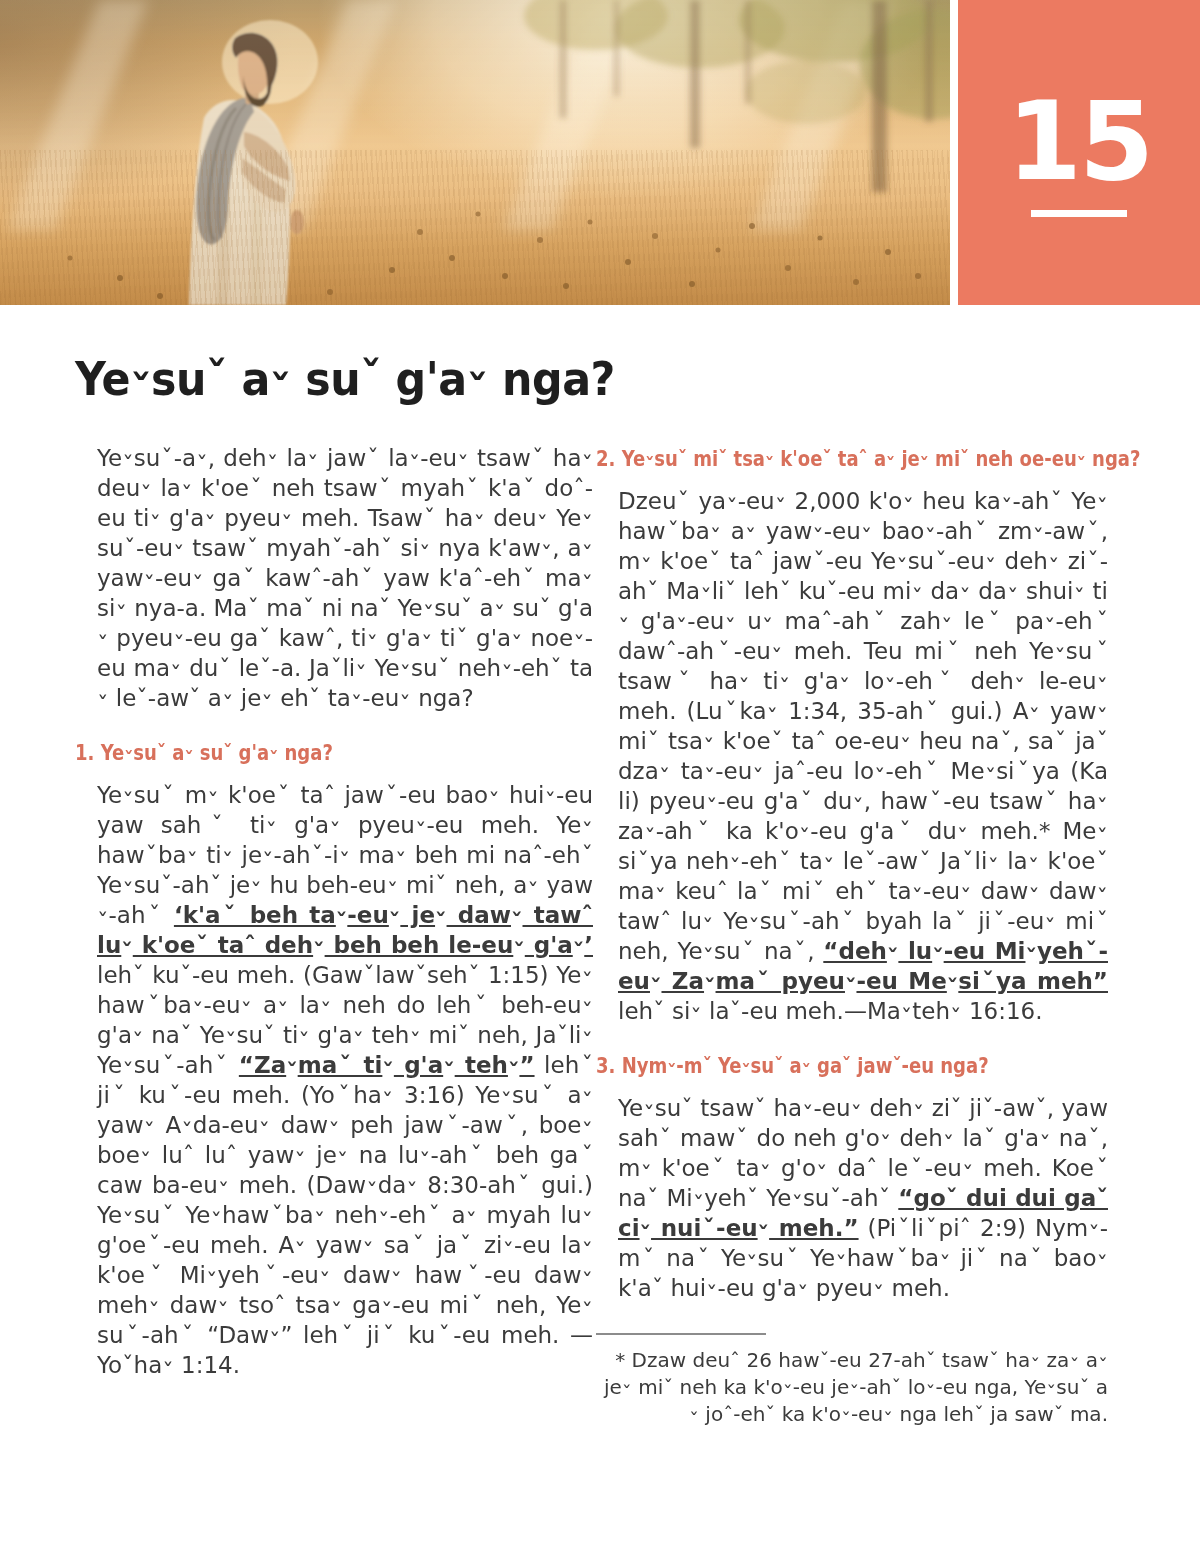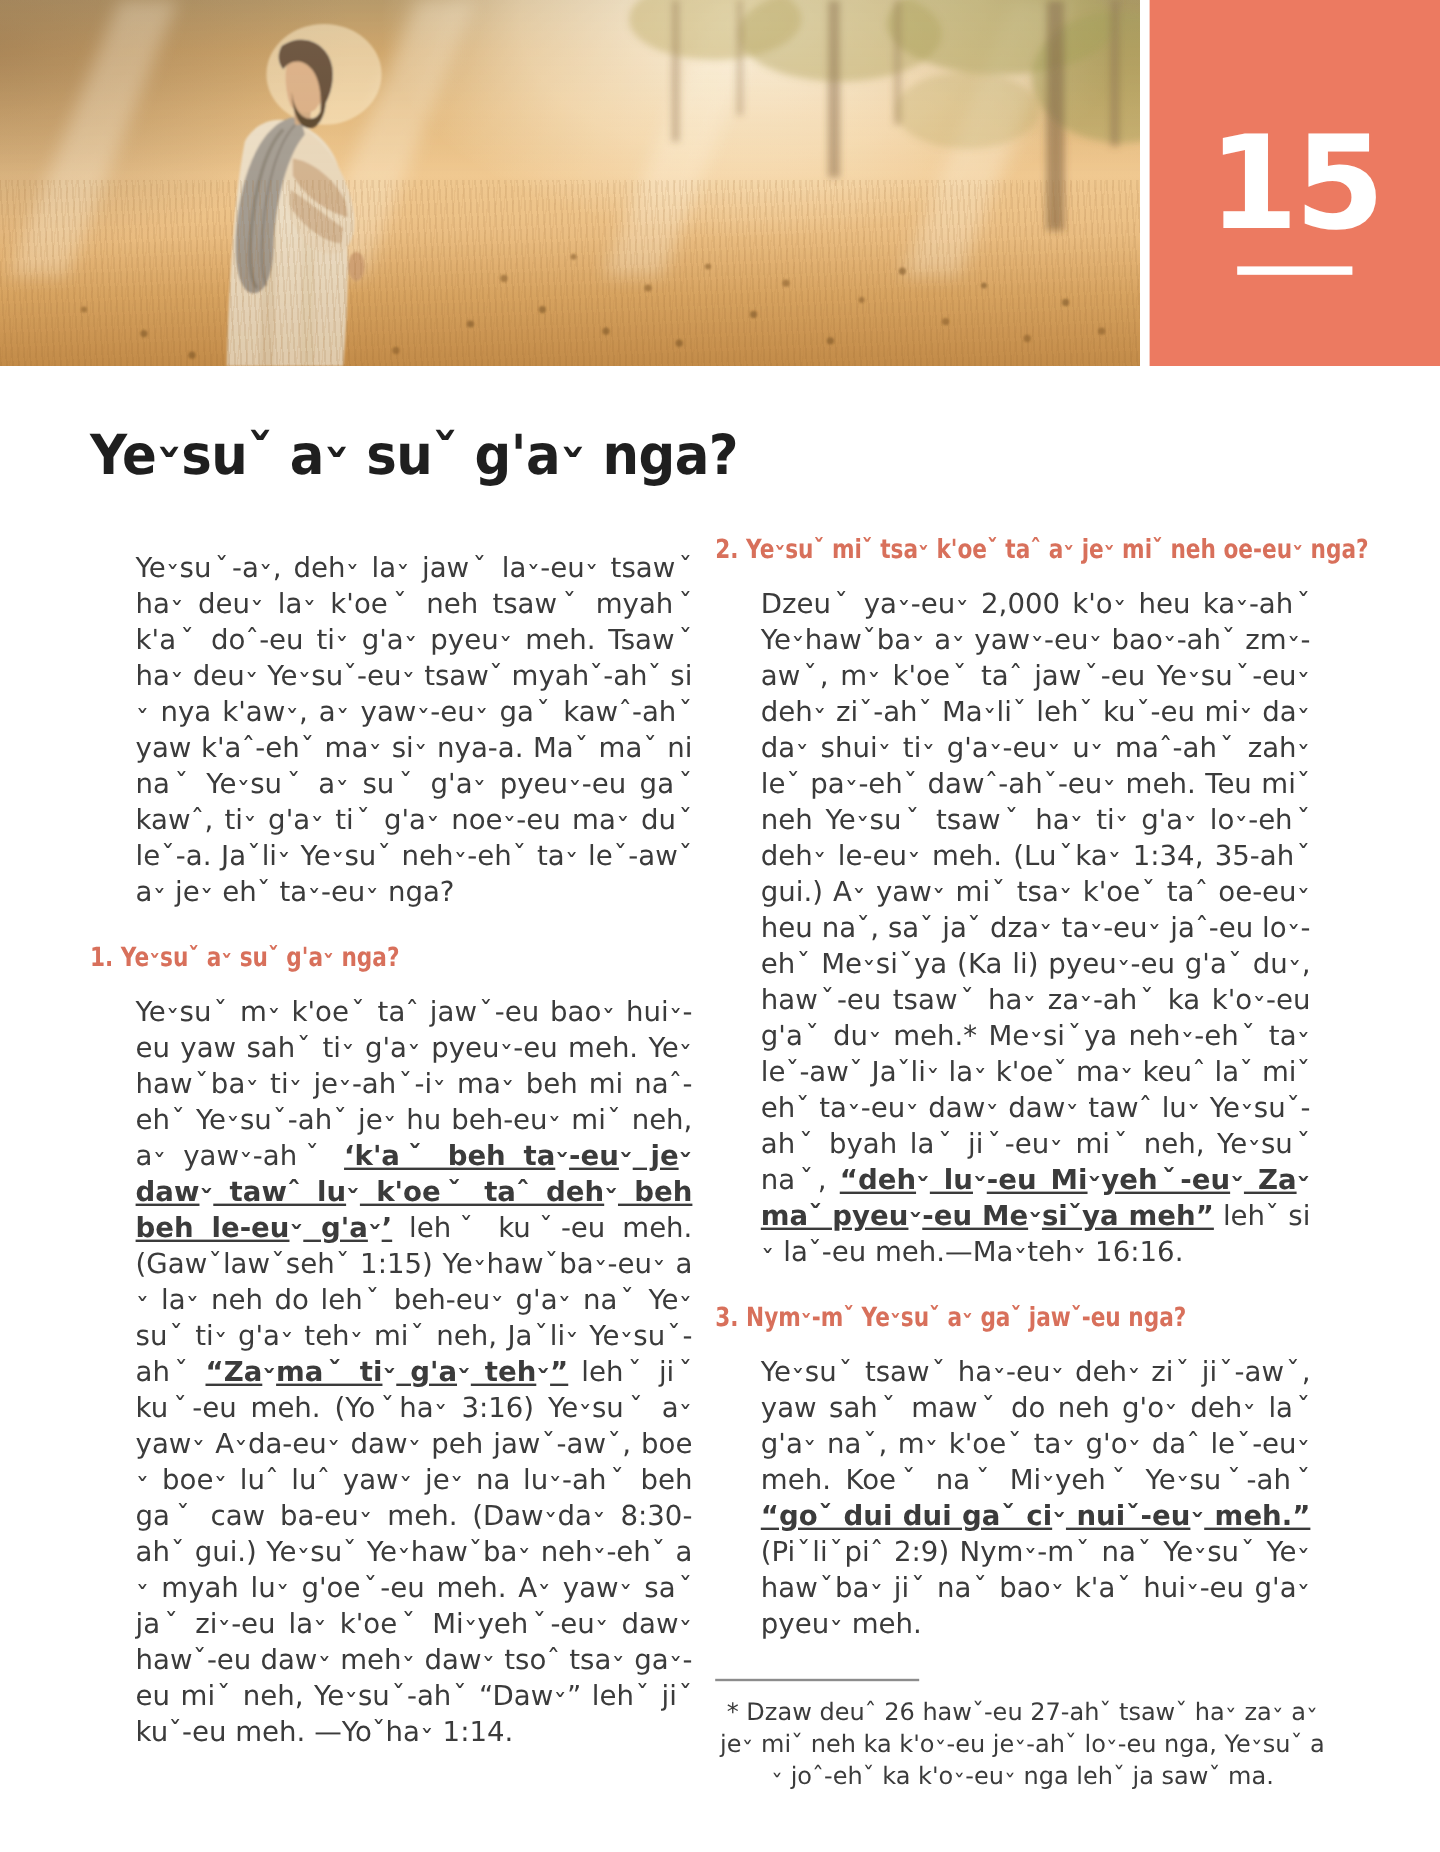--- a/index.html
+++ b/index.html
@@ -31,43 +31,43 @@
   }
   .hero-veil{
     position:absolute;left:0;top:0;width:950px;height:305px;
     background:linear-gradient(180deg, rgba(255,236,205,.22), rgba(255,228,190,.12) 60%, rgba(178,120,55,.18));
   }
   .chapter{
     position:absolute;left:958px;top:0;width:242px;height:305px;
     background:var(--accent,#EC7A61);text-align:center;
   }
   .chapter-num{
-    padding-top:88px;font-size:108px;line-height:1;font-weight:bold;color:#ffffff;letter-spacing:-3px;margin-top:12px;
+    padding-top:88px;font-size:108px;line-height:1;font-weight:bold;color:#ffffff;letter-spacing:-3px;
   }
   .chapter-rule{width:96px;height:7px;background:#ffffff;margin:14px auto 0;}
   
   .title{
     position:absolute;left:75px;top:352px;margin:0;
     font-size:46px;line-height:1.2;font-weight:bold;color:#1f1f1f;
     white-space:nowrap;transform:scaleX(.93);transform-origin:0 0;letter-spacing:-.5px;
   }
   
   .col{position:absolute;top:443px;font-size:23px;line-height:30px;color:var(--body,#3b3b3b);}
   .col1{left:75px;width:518px;}
   .col2{left:596px;width:512px;}
-  .body-p{margin:16px;padding-left:22px;text-align:justify;}
+  .body-p{margin:0;padding-left:22px;text-align:justify;}
   .sec-h{
     margin:26px 0 13px;font-size:22px;line-height:28px;font-weight:bold;color:var(--heading,#D8705B);
     white-space:nowrap;transform:scaleX(.82);transform-origin:0 50%;
   }
   .col2 .sec-h:first-child{margin-top:2px;}
   .b{font-weight:bold;text-decoration:underline;}
   .lt{position:relative;top:.30em;display:inline-block;line-height:0;}
   .fn-rule{width:170px;height:2px;background:#8c8c8c;margin:30px 0 12px;border:none;}
-  .footnote{margin:0;font-size:20px;line-height:27px;text-align:center;color:var(--body,#3b3b3b);}
+  .footnote{margin:0;font-size:20px;line-height:27px;text-align:right;color:var(--body,#3b3b3b);}
 </style>
 </head>
 <body>
 
 <div class="page">
 
   <div class="hero">
     <div class="hero-rays"></div>
     <svg class="hero-svg" viewBox="0 0 950 305">
       <defs>

